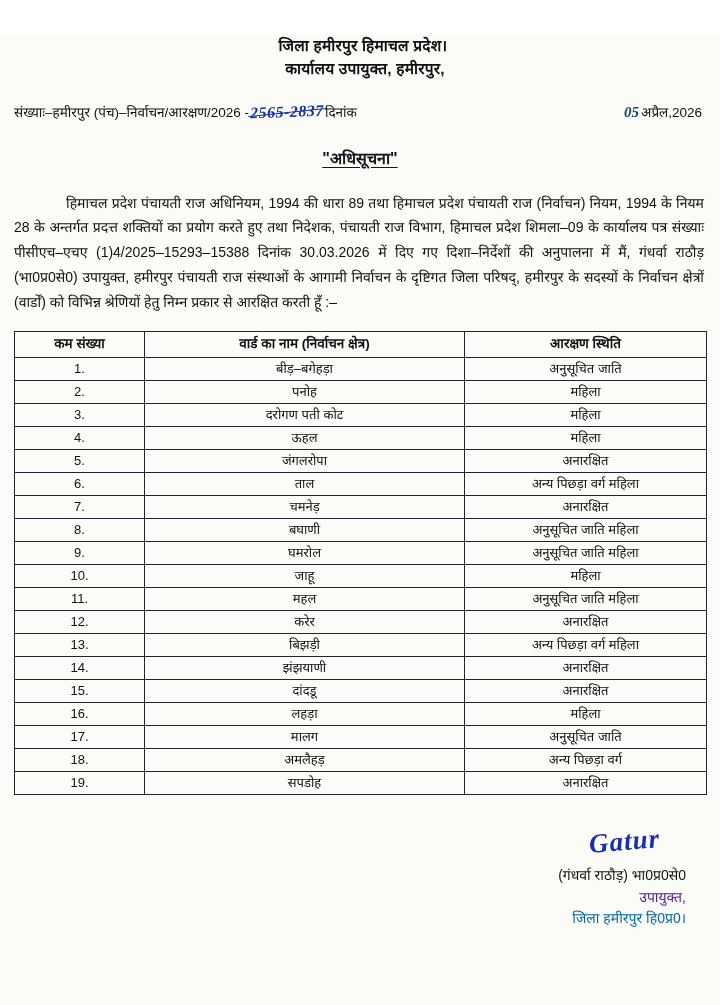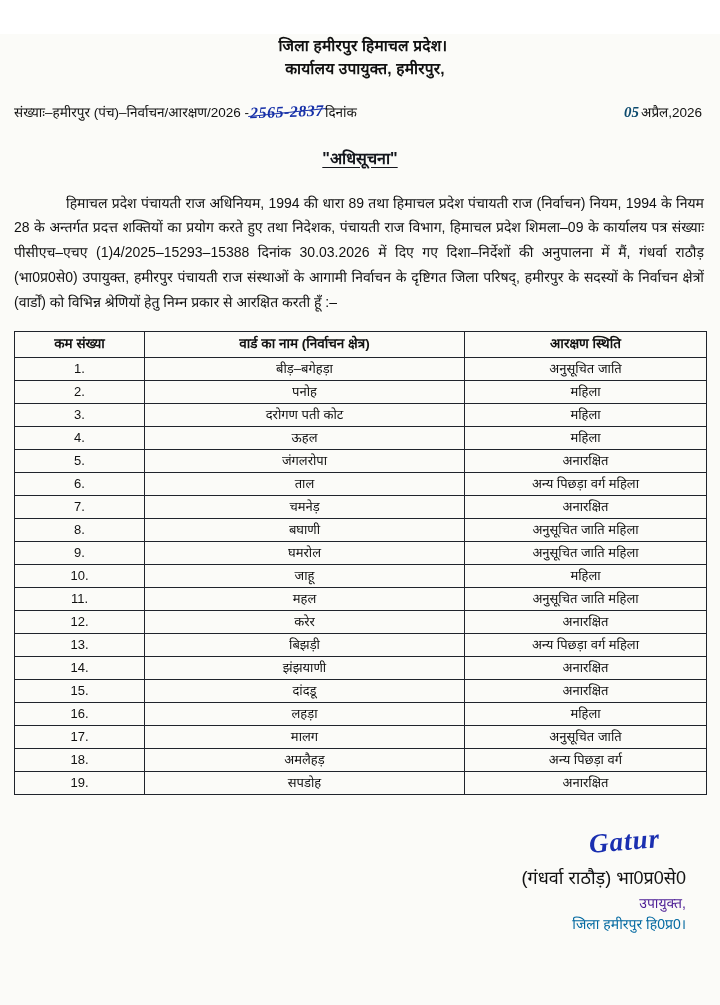--- a/index.html
+++ b/index.html
@@ -144,21 +144,21 @@
     font-style: italic;
     font-weight: bold;
     font-size: 27px;
     color: #1a2fb0;
     letter-spacing: 1px;
     transform: rotate(-5deg);
     display: inline-block;
     margin-right: 26px;
     margin-bottom: 2px;
   }
-  .sign-name { font-size: 18px; color: #111; }
+  .sign-name { font-size: 14px; color: #111; }
   .sign-desig { font-size: 14px; color: #4c1d95; }
   .sign-office { font-size: 14px; color: #0369a1; margin-left: 46px; }
 </style>
 </head>
 <body>
 
 <div class="page">
 
   <div class="doc-header">
     <div class="line header-line-2">जिला हमीरपुर हिमाचल प्रदेश।</div>

